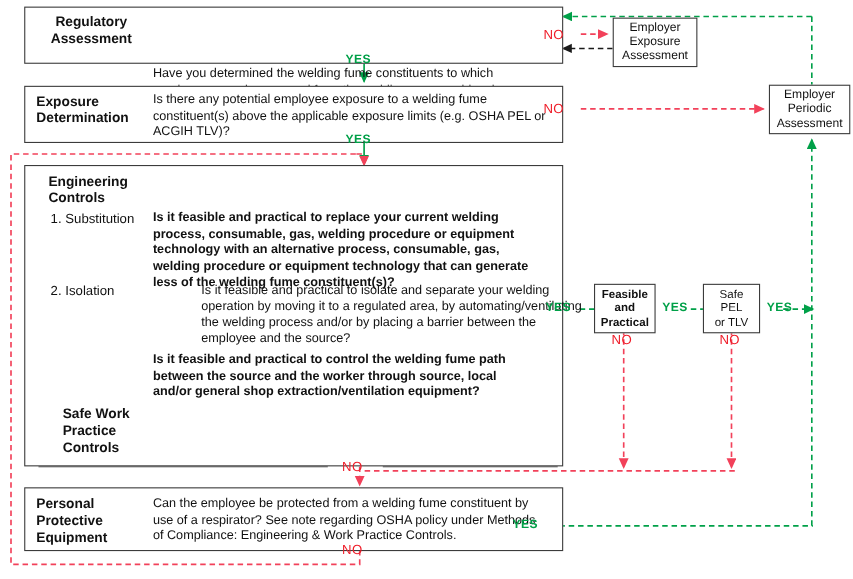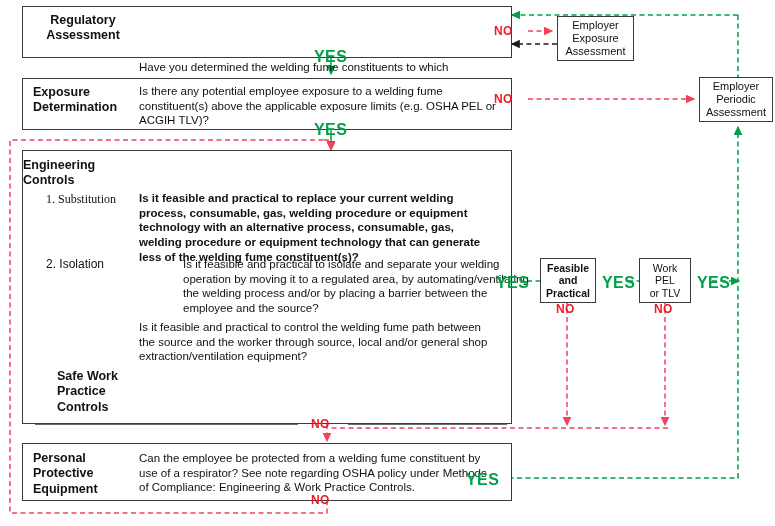--- a/index.html
+++ b/index.html
@@ -5,22 +5,22 @@
   html,body{margin:0;padding:0;background:#fff;}
   body{font-family:"Liberation Sans","DejaVu Sans",sans-serif;}
   #canvas{position:relative;width:775px;height:526px;background:#ffffff;overflow:hidden;}
   .box{position:absolute;border:1.6px solid #3b3b3b;background:#fff;box-sizing:border-box;}
   .lbl{position:absolute;font-weight:bold;color:#111;line-height:1.22;}
   .txt{position:absolute;color:#111;line-height:1.28;}
   .sublbl{position:absolute;color:#111;line-height:1.22;}
   .ctrbox{position:absolute;border:1.6px solid #3b3b3b;background:#fff;box-sizing:border-box;
           display:flex;align-items:center;justify-content:center;text-align:center;
           color:#111;line-height:1.18;}
-  .yes{position:absolute;color:#00a048;font-weight:bold;font-size:16px;letter-spacing:.4px;}
-  .no{position:absolute;color:#ef1c28;font-weight:bold;font-size:12px;letter-spacing:.4px;}
+  .yes{position:absolute;color:#00a048;font-weight:bold;font-size:11px;letter-spacing:.4px;}
+  .no{position:absolute;color:#ef1c28;font-weight:normal;font-size:12px;letter-spacing:.4px;}
   svg#wires{position:absolute;left:0;top:0;width:775px;height:526px;pointer-events:none;}
   .gl{stroke:#00a048;stroke-width:1.5;fill:none;stroke-dasharray:5 3.5;}
   .gs{stroke:#00a048;stroke-width:1.5;fill:none;}
   .rl{stroke:#f2415a;stroke-width:1.5;fill:none;stroke-dasharray:5 3.5;}
   .kl{stroke:#1a1a1a;stroke-width:1.4;fill:none;stroke-dasharray:5 3.5;}
   .sl{stroke:#3b3b3b;stroke-width:1.5;fill:none;}
 </style>
 </head>
 <body>
 
@@ -92,36 +92,36 @@
   <div class="txt" style="left:139px;top:12px;width:360px;font-size:11.5px;margin-top:48px;">Have you determined the welding fume constituents to which employees may be exposed from the welding consumables, base material and coating?</div>
 
   <div class="box" style="left:22px;top:78px;width:490px;height:52px;"></div>
   <div class="lbl" style="left:33px;top:85px;width:105px;font-size:12.5px;">
     <span>Exposure</span><br>
     <span>Determination</span>
   </div>
   <div class="txt" style="left:139px;top:84px;width:360px;font-size:11.5px;">Is there any potential employee exposure to a welding fume constituent(s) above the applicable exposure limits (e.g. OSHA PEL or ACGIH TLV)?</div>
 
   <div class="box" style="left:22px;top:150px;width:490px;height:274px;"></div>
-  <div class="lbl" style="left:23px;top:158px;width:120px;font-size:12.5px;">
+  <div class="lbl" style="left:44px;top:158px;width:120px;font-size:12.5px;">
     <span>Engineering</span><br>
     <span>Controls</span>
   </div>
 
-  <div class="sublbl" style="left:46px;top:192px;width:95px;font-size:12px;font-family:Liberation Serif, serif;">
+  <div class="sublbl" style="left:46px;top:192px;width:95px;font-size:12px;">
     <span>1. Substitution</span>
   </div>
   <div class="txt" style="left:139px;top:191px;width:355px;font-size:11.5px;font-weight:bold;">Is it feasible and practical to replace your current welding process, consumable, gas, welding procedure or equipment technology with an alternative process, consumable, gas, welding procedure or equipment technology that can generate less of the welding fume constituent(s)?</div>
 
   <div class="sublbl" style="left:46px;top:257px;width:95px;font-size:12px;">
     <span>2. Isolation</span>
   </div>
   <div class="txt" style="left:139px;top:257px;width:350px;font-size:11.5px;margin-left:44px;">Is it feasible and practical to isolate and separate your welding operation by moving it to a regulated area, by automating/ventilating the welding process and/or by placing a barrier between the employee and the source?</div>
 
-  <div class="txt" style="left:139px;top:320px;width:350px;font-size:11.5px;">Is it feasible and practical to control the welding fume path between the source and the worker through source, local and/or general shop extraction/ventilation equipment?</div>
+  <div class="txt" style="left:139px;top:320px;width:350px;font-size:11.5px;font-weight:bold;">Is it feasible and practical to control the welding fume path between the source and the worker through source, local and/or general shop extraction/ventilation equipment?</div>
 
   <div class="lbl" style="left:33px;top:369px;width:100px;font-size:12.5px;margin-left:24px;">
     <span>Safe Work</span><br>
     <span>Practice</span><br>
     <span>Controls</span>
   </div>
 
   <div class="box" style="left:22px;top:443px;width:490px;height:58px;"></div>
   <div class="lbl" style="left:33px;top:451px;width:100px;font-size:12.5px;">
     <span>Personal</span><br>
@@ -142,21 +142,21 @@
     <span>Assessment</span>
   </div>
 
   <div class="ctrbox" style="left:540px;top:258px;width:56px;height:45px;font-size:10.5px;flex-direction:column;font-weight:bold;">
     <span>Feasible</span>
     <span>and</span>
     <span>Practical</span>
   </div>
 
   <div class="ctrbox" style="left:639px;top:258px;width:52px;height:45px;font-size:10.5px;flex-direction:column;">
-    <span>Work</span>
+    <span>Safe</span>
     <span>PEL</span>
     <span>or TLV</span>
   </div>
 
   <div class="yes" style="left:314px;top:48px;">YES</div>
   <div class="no" style="left:494px;top:24px;">NO</div>
 
   <div class="yes" style="left:314px;top:121px;">YES</div>
   <div class="no" style="left:494px;top:92px;">NO</div>
 

